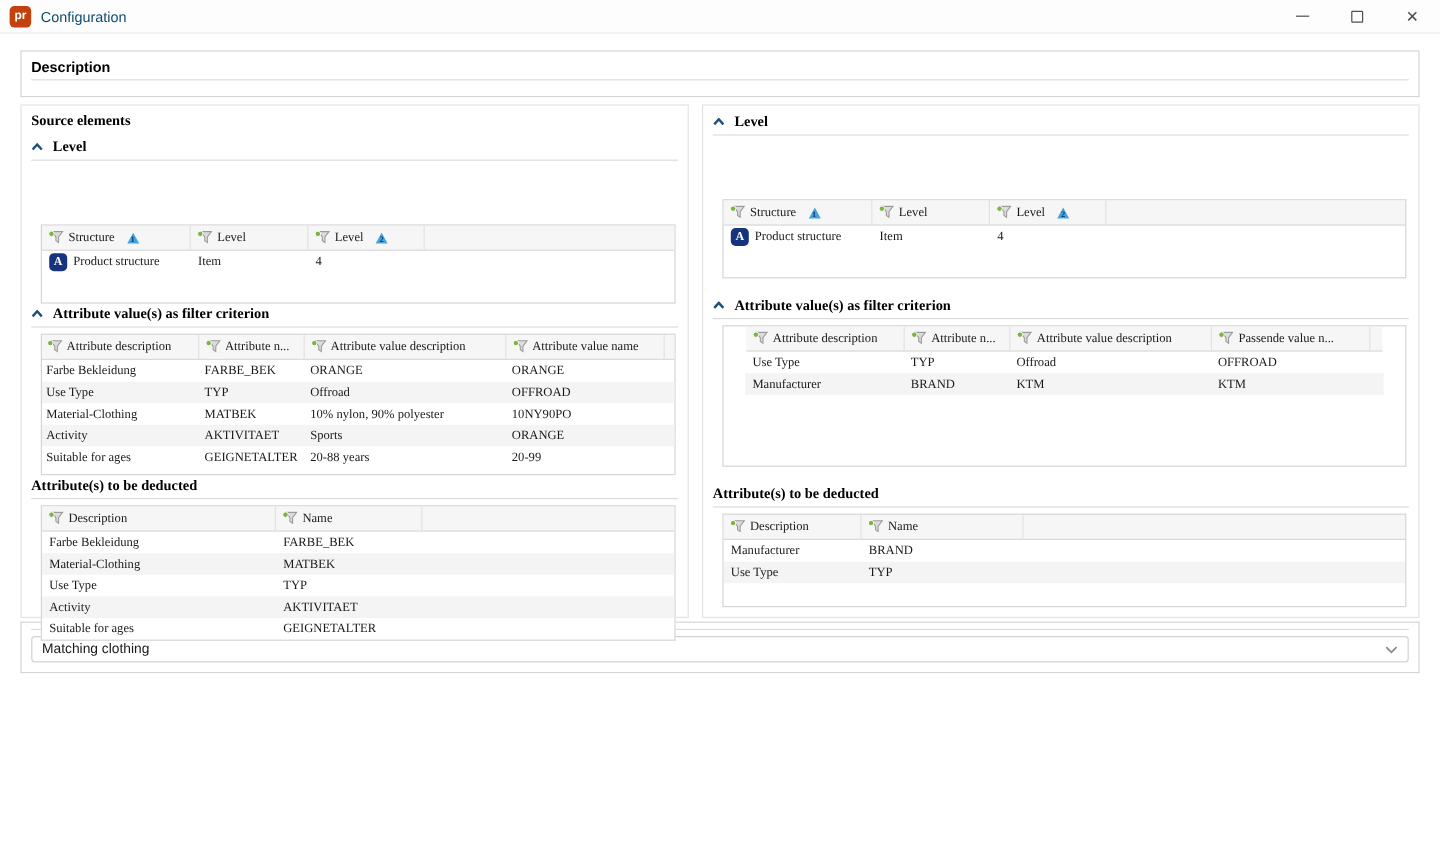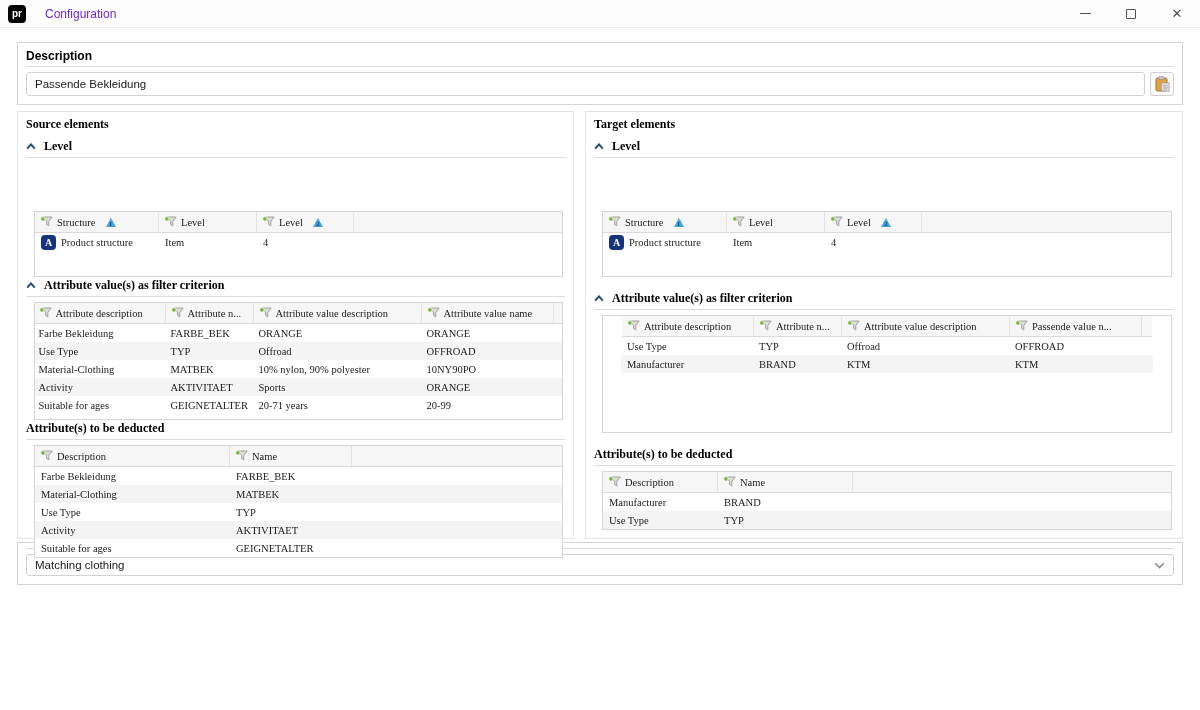--- a/index.html
+++ b/index.html
@@ -3,23 +3,23 @@
 <meta charset="utf-8">
 <style>
   * { box-sizing: border-box; }
   body { margin: 0; background: #9a9a9a; font-family: "Liberation Sans", sans-serif; }
   .window {
     width: 1200px; height: 710px; background: #fff; position: relative;
     outline: 1px solid #c9c9c9; overflow: hidden;
   }
   
   .titlebar { height: 28px; display: flex; align-items: center; background: #fdfdfd; border-bottom: 1px solid #ececec; }
-  .logo { width: 18px; height: 18px; margin-left: 8px; border-radius: 4px; background: #000000;
+  .logo { width: 18px; height: 18px; margin-left: 8px; border-radius: 4px; background: #c2410c;
           color: #fff; font-size: 10px; font-weight: bold; display: flex; align-items: center; justify-content: center; }
-  .win-title { margin-left: 19px; font-size: 12px; color: #6d28d9; }
+  .win-title { margin-left: 8px; font-size: 12px; color: #0c4a6e; }
   .win-controls { margin-left: auto; display: flex; height: 100%; }
   .win-btn { width: 46px; height: 100%; display: flex; align-items: center; justify-content: center; color: #4f4f4f; cursor: default; }
   .glyph-min { width: 11px; height: 0; border-top: 1px solid #4f4f4f; display: block; }
   .glyph-max { width: 10px; height: 10px; border: 1px solid #4f4f4f; border-radius: 1px; display: block; }
   .glyph-close { font-size: 13px; line-height: 13px; color: #4f4f4f; }
   
   .content { padding: 14px 17px 6px; }
   .groupbox { border: 1px solid #d5d5d5; background: #fff; padding: 5px 8px 8px; }
   .group-label { font-size: 12px; font-weight: bold; color: #000; padding: 1px 0 3px; }
   .hairline { border-top: 1px solid #dcdcdc; margin: 0 0 5px; }
@@ -84,33 +84,20 @@
           <span class="glyph-close">✕</span>
         </div>
     </div>
   </div>
 
   <div class="content">
 
     <div class="groupbox">
       <div class="group-label">Description</div>
       <div class="hairline"></div>
-      <div class="desc-row">
-        <input class="text-input" value="Passende Bekleidung" style="">
-        <button class="icon-btn">
-          <span style="display:inline-flex">
-            <svg width="15" height="16" viewBox="0 0 15 16">
-              <rect x="1" y="2" width="11" height="13" rx="1.5" fill="#dfa245" stroke="#9c6b21" stroke-width="0.9"></rect>
-              <rect x="4" y="0.6" width="5" height="3" rx="1" fill="#cdcdcd" stroke="#8a8a8a" stroke-width="0.7"></rect>
-              <rect x="6.3" y="7" width="7.7" height="8" fill="#f1f1f1" stroke="#9a9a9a" stroke-width="0.8"></rect>
-              <path d="M7.6 9.2h5.2M7.6 11.1h5.2M7.6 13h5.2" stroke="#8e8e8e" stroke-width="0.8"></path>
-            </svg>
-          </span>
-        </button>
-      </div>
     </div>
 
     <div class="columns">
 
       <div class="panel panel-src">
         <div class="panel-title">Source elements</div>
 
         <div class="sec">
           <div class="sec-header">
             <span class="chev-up">
@@ -288,21 +275,21 @@
                 <div class="td"></div>
               </div>
               <div class="trow">
                 <div class="td">
                   <span>Suitable for ages</span>
                 </div>
                 <div class="td">
                   <span>GEIGNETALTER</span>
                 </div>
                 <div class="td">
-                  <span>20-71 years</span>
+                  <span>20-88 years</span>
                 </div>
                 <div class="td">
                   <span>20-99</span>
                 </div>
                 <div class="td"></div>
               </div>
             </div>
         </div>
         <div class="sec-gap"></div>
 
@@ -374,21 +361,20 @@
                 <div class="td">
                   <span>GEIGNETALTER</span>
                 </div>
                 <div class="td"></div>
               </div>
             </div>
         </div>
       </div>
 
       <div class="panel panel-tgt">
-        <div class="panel-title">Target elements</div>
 
         <div class="sec">
           <div class="sec-header">
             <span class="chev-up">
               <svg width="10" height="7" viewBox="0 0 10 7">
                   <path d="M1.2 5.6 L5 1.4 L8.8 5.6" fill="none" stroke="#1f4e79" stroke-width="2"></path>
                 </svg>
             </span>
             <span>Level</span>
           </div>

